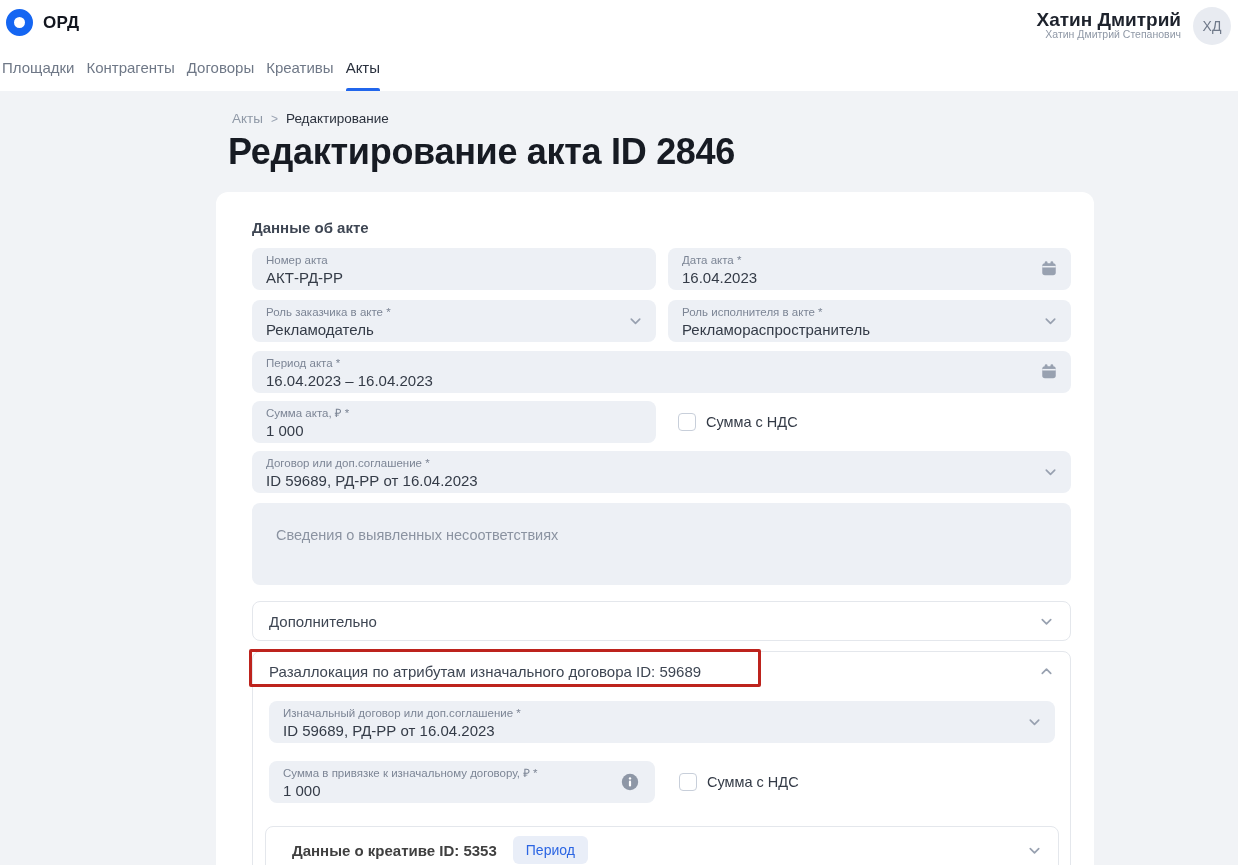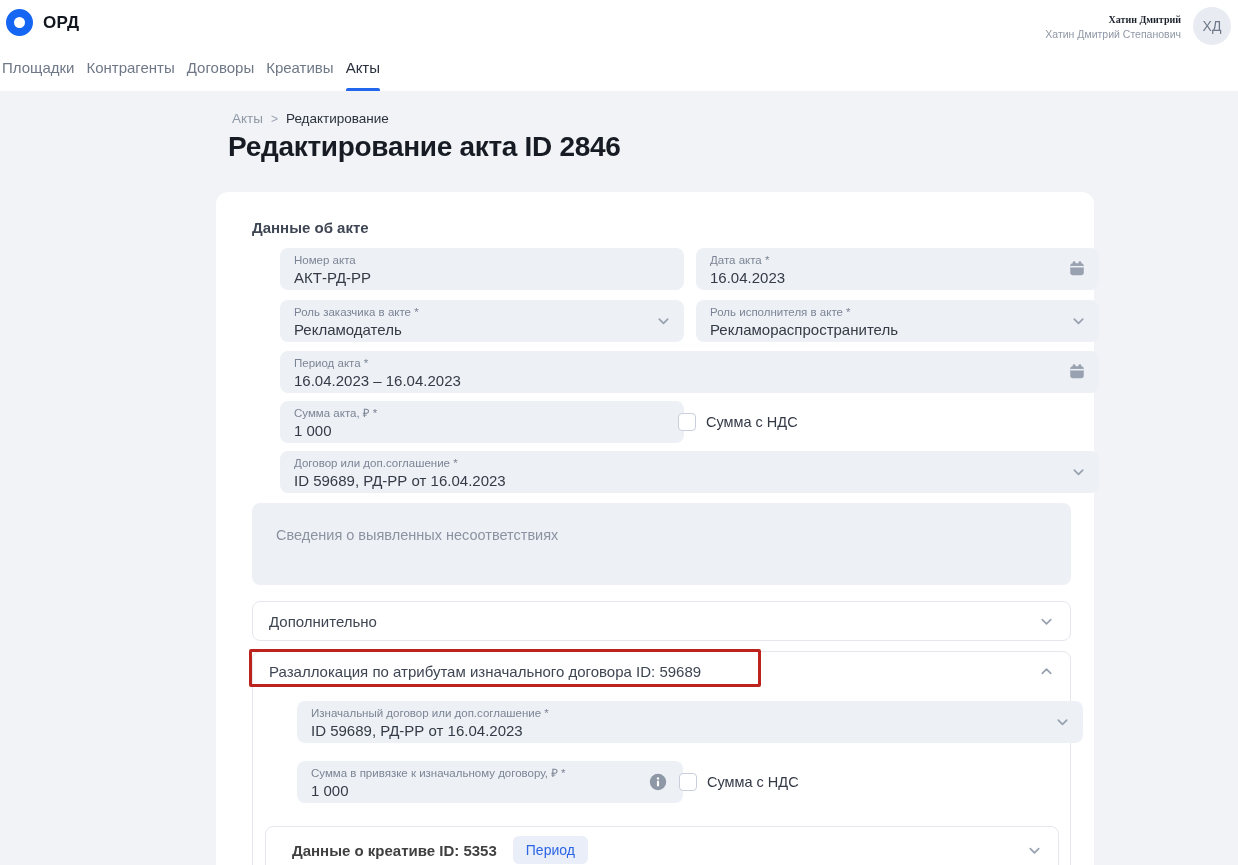--- a/index.html
+++ b/index.html
@@ -9,48 +9,48 @@
   .stage { position:absolute; left:0; top:0; width:1238px; height:865px; overflow:hidden; }
 
   
   .topbar { position:absolute; left:0; top:0; width:1238px; height:91px; background:#ffffff; }
   .logo-row { position:absolute; left:6px; top:9px; display:flex; align-items:center; gap:10px; }
   .logo-ring { width:27px; height:27px; border-radius:50%; border:8px solid #1566f2; background:#fff; display:inline-block; }
   .logo-text { font-size:17px; font-weight:700; color:#12161f; letter-spacing:.2px; }
 
   .user-block { position:absolute; right:7px; top:7px; display:flex; align-items:center; gap:12px; cursor:pointer; }
   .user-names { text-align:right; }
-  .user-name { font-size:10px; font-weight:700; color:#1d222c; line-height:16px;font-family:Liberation Serif, serif; }
+  .user-name { font-size:19px; font-weight:700; color:#1d222c; line-height:16px; }
   .user-fullname { font-size:10.5px; color:#8f98a6; line-height:13px; }
   .avatar { width:38px; height:38px; border-radius:50%; background:#e8ebf1; color:#707a8a;
             font-size:14px; display:flex; align-items:center; justify-content:center; }
 
   .nav { position:absolute; left:2px; bottom:0; display:flex; gap:12px; }
   .nav-item { position:relative; font-size:15px; color:#6f7887; padding-bottom:15px; cursor:pointer; }
   .nav-item.active { color:#2a313e; }
   .nav-item.active::after { content:""; position:absolute; left:0; right:0; bottom:0; height:3px;
                             background:#2166ec; border-radius:2px 2px 0 0; }
 
   
   .breadcrumb { position:absolute; left:232px; top:111px; font-size:13.5px; display:flex; gap:8px; align-items:center; }
   .bc-muted { color:#8f98a6; cursor:pointer; }
   .bc-sep { color:#9aa3b2; font-size:12px; }
   .bc-current { color:#2b313d; }
 
-  .page-title { position:absolute; left:228px; top:131px; font-size:28px; font-weight:700;
+  .page-title { position:absolute; left:228px; top:131px; font-size:36px; font-weight:700;
                 color:#171b23; letter-spacing:-0.3px; }
 
   .card { position:absolute; left:216px; top:192px; width:878px; height:740px;
           background:#ffffff; border-radius:12px; }
 
   .section-title { position:absolute; left:36px; top:27px; font-size:15px; font-weight:700; color:#3e4653; }
 
   
   .fld { position:absolute; background:#edf0f5; border-radius:8px; height:42px;
-         padding:6px 14px 0 14px; cursor:text;margin-left:28px; }
+         padding:6px 14px 0 14px; cursor:text; }
   .fld .lab { font-size:11.5px; color:#7c8595; line-height:13px; white-space:nowrap; }
   .fld .val { font-size:15px; color:#343b47; line-height:19px; margin-top:1px; white-space:nowrap; }
   .icon-right { position:absolute; right:13px; top:50%; transform:translateY(-50%); color:#98a1b0; display:flex; }
 
   .ta { position:absolute; left:36px; top:311px; width:819px; height:82px; background:#edf0f5;
         border:none; border-radius:8px; padding:24px; font-family:"Liberation Sans",sans-serif;
         font-size:14.5px; color:#343b47; resize:none; outline:none; }
   .ta::placeholder { color:#8b93a1; }
 
   .chk { position:absolute; display:flex; gap:10px; align-items:center; cursor:pointer; }

